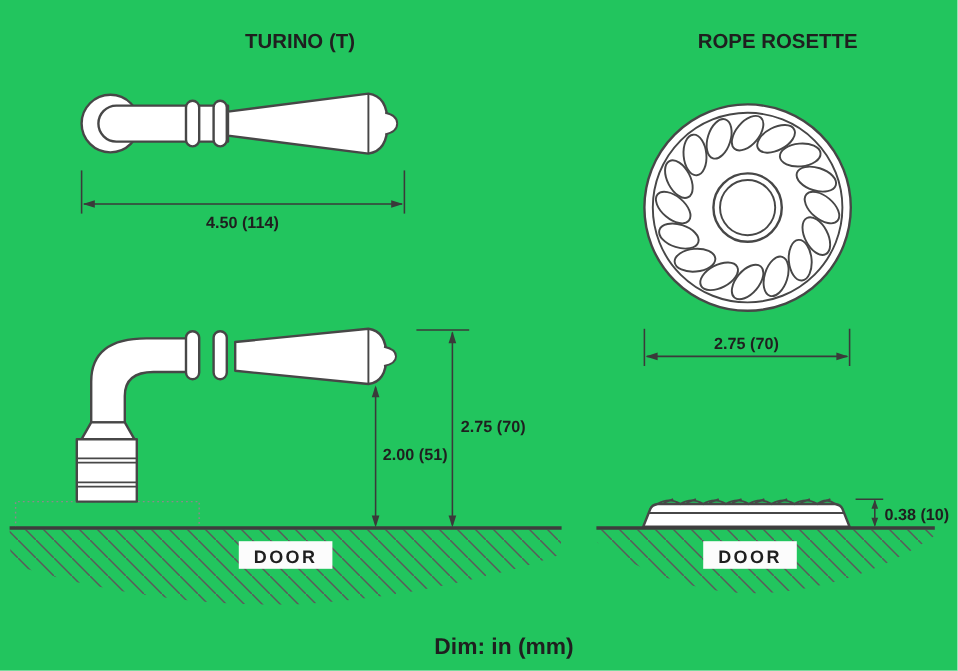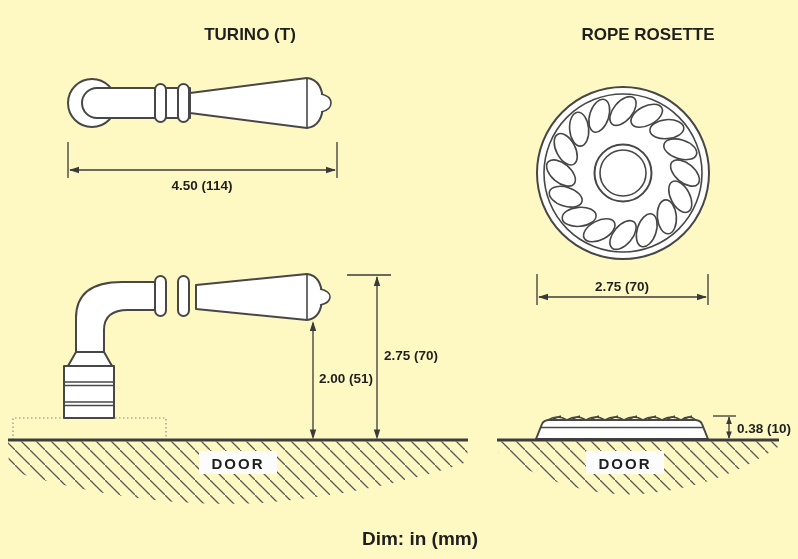--- a/index.html
+++ b/index.html
@@ -5,21 +5,21 @@
   html, body {
     margin: 0;
     padding: 0;
     background: #ffffff;
     font-family: "Liberation Sans", "DejaVu Sans", sans-serif;
   }
   .page {
     position: relative;
     width: 798px;
     height: 559px;
-    background: #fef9c3;
+    background: #22c55e;
     overflow: hidden;
   }
   svg { display: block; }
   text {
     fill: #1f1f1f;
     font-family: "Liberation Sans", "DejaVu Sans", sans-serif;
     font-weight: bold;
   }
   .title-text   { font-size: 17px; }
   .dim-text     { font-size: 13.5px; }

